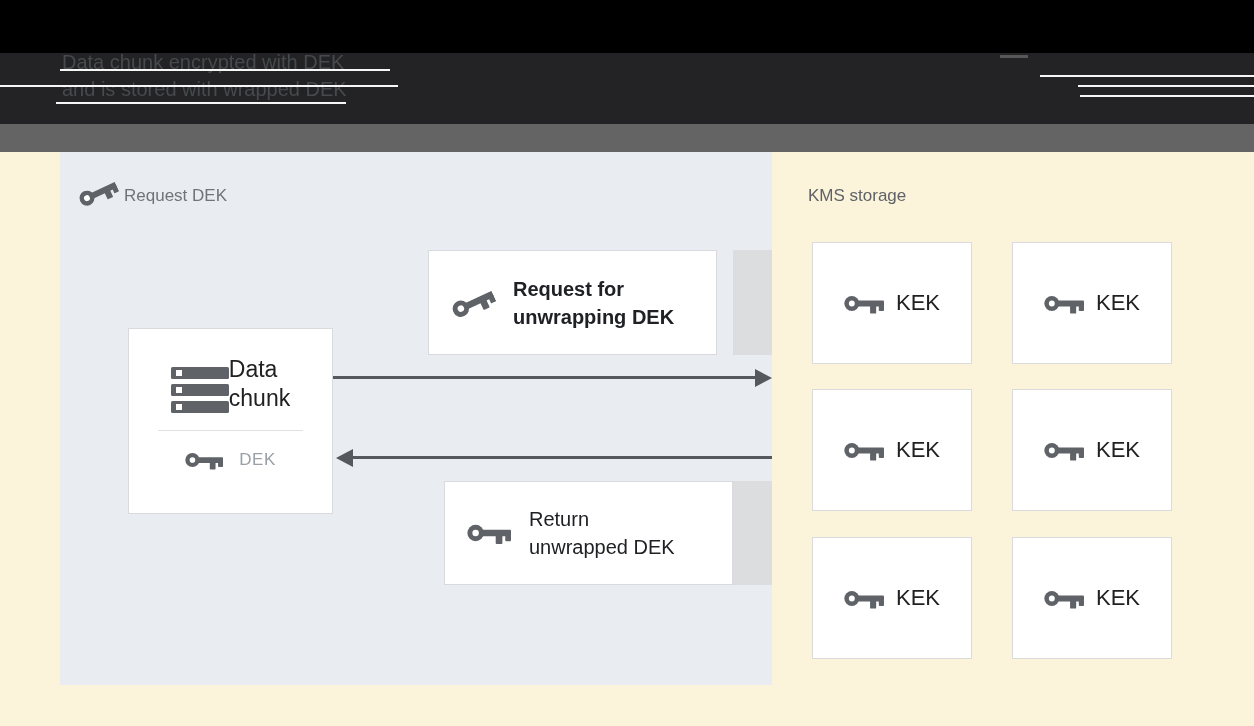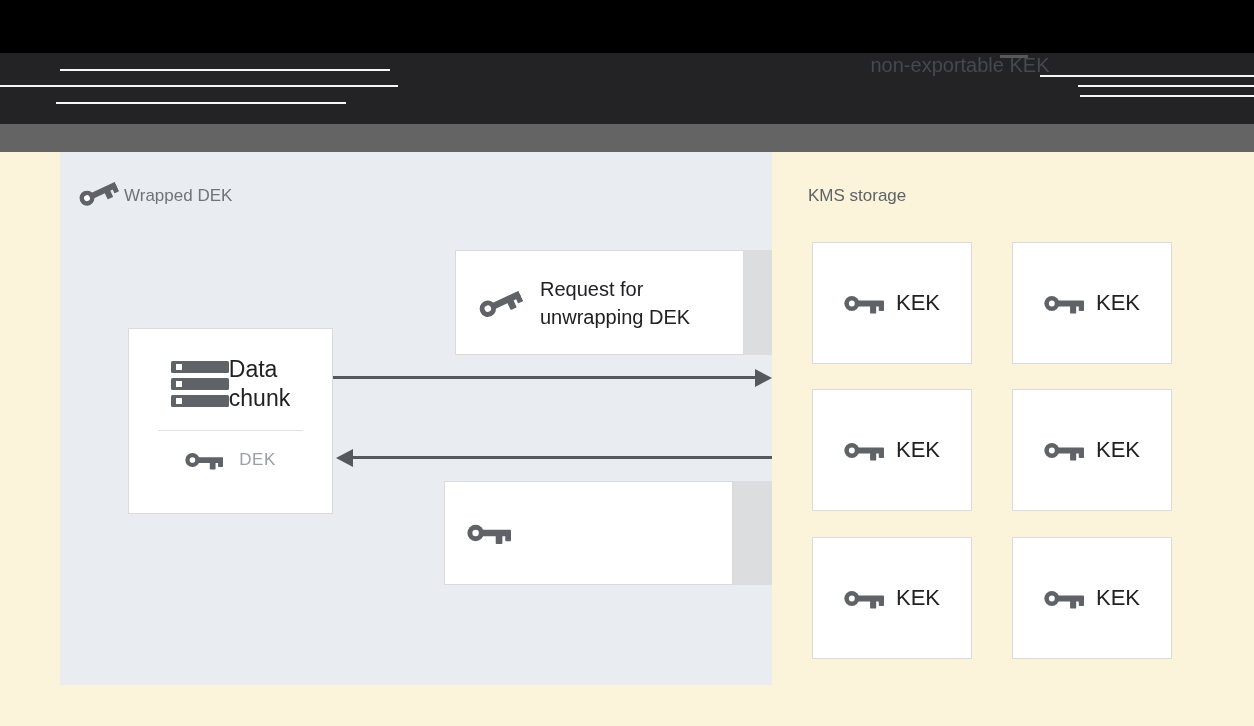--- a/index.html
+++ b/index.html
@@ -21,30 +21,30 @@
   .panel-title,.kms-title{position:absolute;font-size:17px;color:#6f7479;}
   .panel-title{left:124px;top:186px;}
   .kms-title{left:792px;top:186px;color:#5f6368;margin-left:16px;}
   .icon-abs{position:absolute;}
 
   .white-box{position:absolute;background:#fff;border:1px solid #d8dadd;box-sizing:border-box;}
   .strip{position:absolute;background:#dcdddf;}
 
   .data-chunk{left:128px;top:328px;width:205px;height:186px;display:flex;flex-direction:column;
               align-items:center;padding-top:26px;}
-  .dc-row1{display:flex;align-items:center;}
+  .dc-row1{display:flex;align-items:flex-end;}
   .dc-text{font-size:23px;line-height:29px;color:#212121;}
   .dc-divider{width:145px;height:1px;background:#dfe1e4;margin:17px 0 18px 0;}
   .dc-row2{display:flex;align-items:center;gap:16px;}
   .dek-label{font-size:17px;color:#9aa0a6;letter-spacing:.5px;}
 
   .msg-box{display:flex;align-items:center;padding-left:22px;gap:18px;}
   .msg-text{font-size:20px;line-height:28px;color:#202124;}
 
-  .request-box{left:455px;top:250px;width:289px;height:105px;}
+  .request-box{left:428px;top:250px;width:289px;height:105px;font-weight:bold;}
   .return-box{left:444px;top:481px;width:289px;height:104px;}
   .strip-1{left:733px;top:250px;width:39px;height:105px;}
   .strip-2{left:733px;top:481px;width:39px;height:104px;}
 
   
   .arrow-line{position:absolute;height:3px;background:#55585c;}
   .head-right{position:absolute;width:0;height:0;border-left:17px solid #55585c;
               border-top:9px solid transparent;border-bottom:9px solid transparent;}
   .head-left{position:absolute;width:0;height:0;border-right:17px solid #55585c;
              border-top:9px solid transparent;border-bottom:9px solid transparent;}
@@ -78,40 +78,43 @@
       <rect x="5" y="37" width="6" height="6" fill="#ffffff"></rect>
     </symbol>
   </defs>
 </svg>
 
 <div class="stage">
 
   <div class="header-black"></div>
   <div class="header-charcoal"></div>
 
+  <div class="caption caption-left">
+    <div>Data chunk encrypted with DEK</div>
+    <div>and is stored with wrapped DEK</div>
+  </div>
   <div class="caption caption-right">
-    <div>non-exportable KEK</div>
   </div>
 
   <div class="hairline" style="left:60px;top:69px;width:330px;"></div>
   <div class="hairline" style="left:1040px;top:75px;width:214px;"></div>
   <div class="hairline" style="left:0;top:85px;width:398px;"></div>
   <div class="hairline" style="left:1078px;top:85px;width:176px;"></div>
   <div class="hairline" style="left:1080px;top:95px;width:174px;"></div>
   <div class="hairline" style="left:56px;top:102px;width:290px;"></div>
   <div class="dash" style="left:1000px;top:55px;width:28px;"></div>
 
   <div class="gray-band"></div>
 
   <div class="panel"></div>
 
   <svg class="icon-abs key-tilt" style="left:78px;top:180px;" width="40" height="26">
       <use href="#key-sym"></use>
     </svg>
-  <div class="panel-title">Wrapped DEK</div>
+  <div class="panel-title">Request DEK</div>
 
   <div class="white-box data-chunk">
     <div class="dc-row1">
       <svg width="58" height="46">
           <use href="#storage-sym"></use>
         </svg>
       <div class="dc-text">
         <div>Data</div>
         <div>chunk</div>
       </div>
@@ -134,20 +137,24 @@
       <div>Request for</div>
       <div>unwrapping DEK</div>
     </div>
   </div>
 
   <div class="strip strip-2"></div>
   <div class="white-box msg-box return-box">
     <svg width="44" height="26">
         <use href="#key-sym"></use>
       </svg>
+    <div class="msg-text">
+      <div>Return</div>
+      <div>unwrapped DEK</div>
+    </div>
   </div>
 
   <div class="arrow-line" style="left:333px;top:376px;width:426px;"></div>
   <div class="head-right" style="left:755px;top:369px;"></div>
   <div class="arrow-line" style="left:348px;top:456px;width:424px;"></div>
   <div class="head-left" style="left:336px;top:449px;"></div>
 
   <div class="kms-title">KMS storage</div>
 
   <div class="kek-card" style="left:812px;top:242px;">

